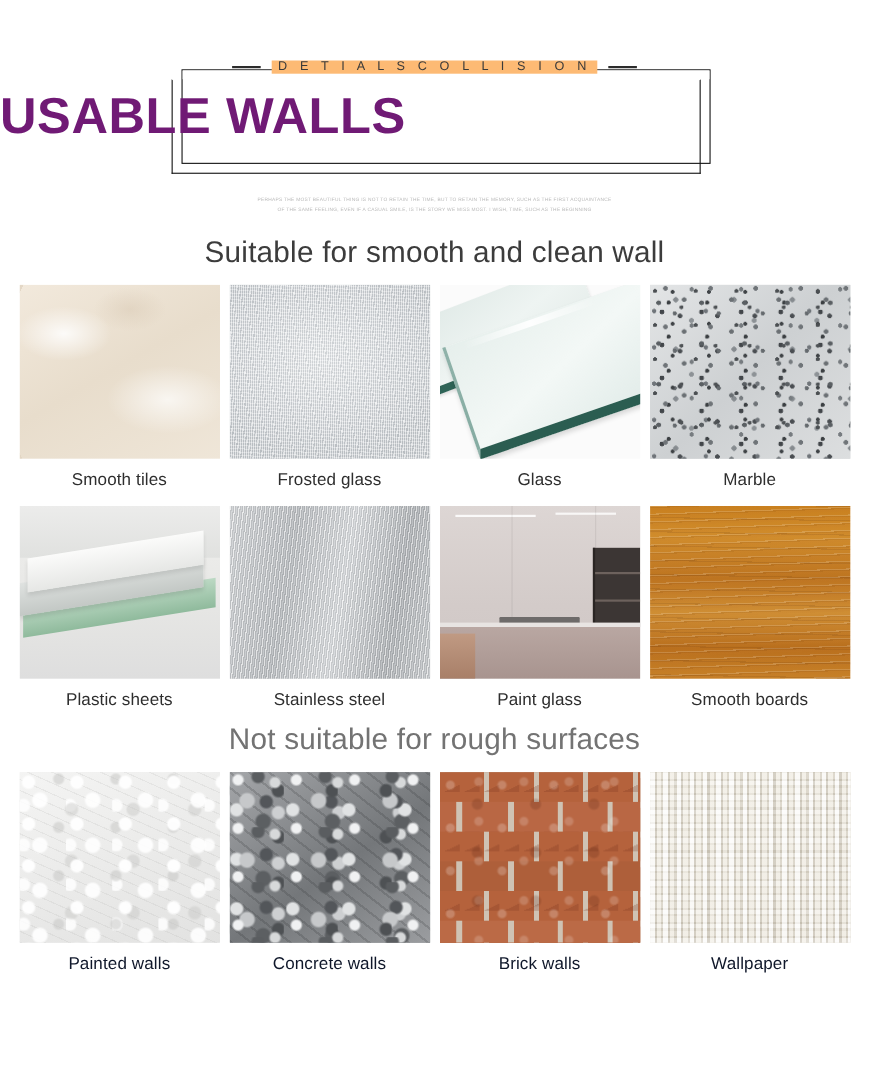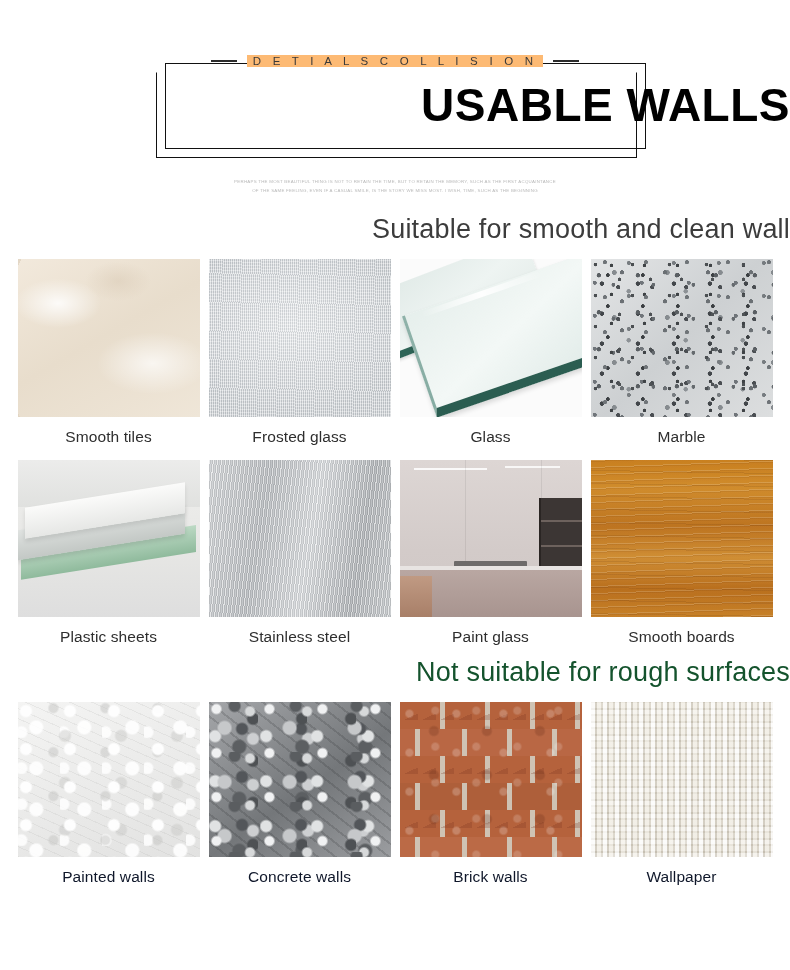--- a/index.html
+++ b/index.html
@@ -46,49 +46,49 @@
     font-size:11.5px;
     letter-spacing:4.2px;
     color:#3a3a3a;
     white-space:nowrap;
     background:#fdba74;
     padding:0 6px;
   }
 
   .main-title{
     position:absolute;left:0;right:0;top:78px;
-    text-align:right;
+    text-align:left;
     font-size:46px;
     font-weight:bold;
     letter-spacing:0.5px;
-    color:#000000;
+    color:#701a75;
     z-index:4;
   }
 
   .lede{
     position:absolute;left:0;right:0;top:177px;
     text-align:center;
     font-size:4.4px;
     line-height:9px;
     letter-spacing:0.25px;
     color:#b9b9b9;
     z-index:3;
   }
   .lede div{white-space:nowrap;}
 
   
   .section-heading{
-    text-align:right;
+    text-align:center;
     font-size:27px;
     font-weight:300;
     color:#3c3c3c;
     letter-spacing:0.2px;
   }
   .section-heading.good{margin:0;padding-top:4px;}
-  .section-heading.bad{color:#14532d;padding-top:11px;}
+  .section-heading.bad{color:#737373;padding-top:11px;}
 
   
   .grid{
     display:grid;
     grid-template-columns:repeat(4,182px);
     column-gap:9px;
     justify-content:center;
     margin-top:14px;
   }
   .cell{width:182px;}

